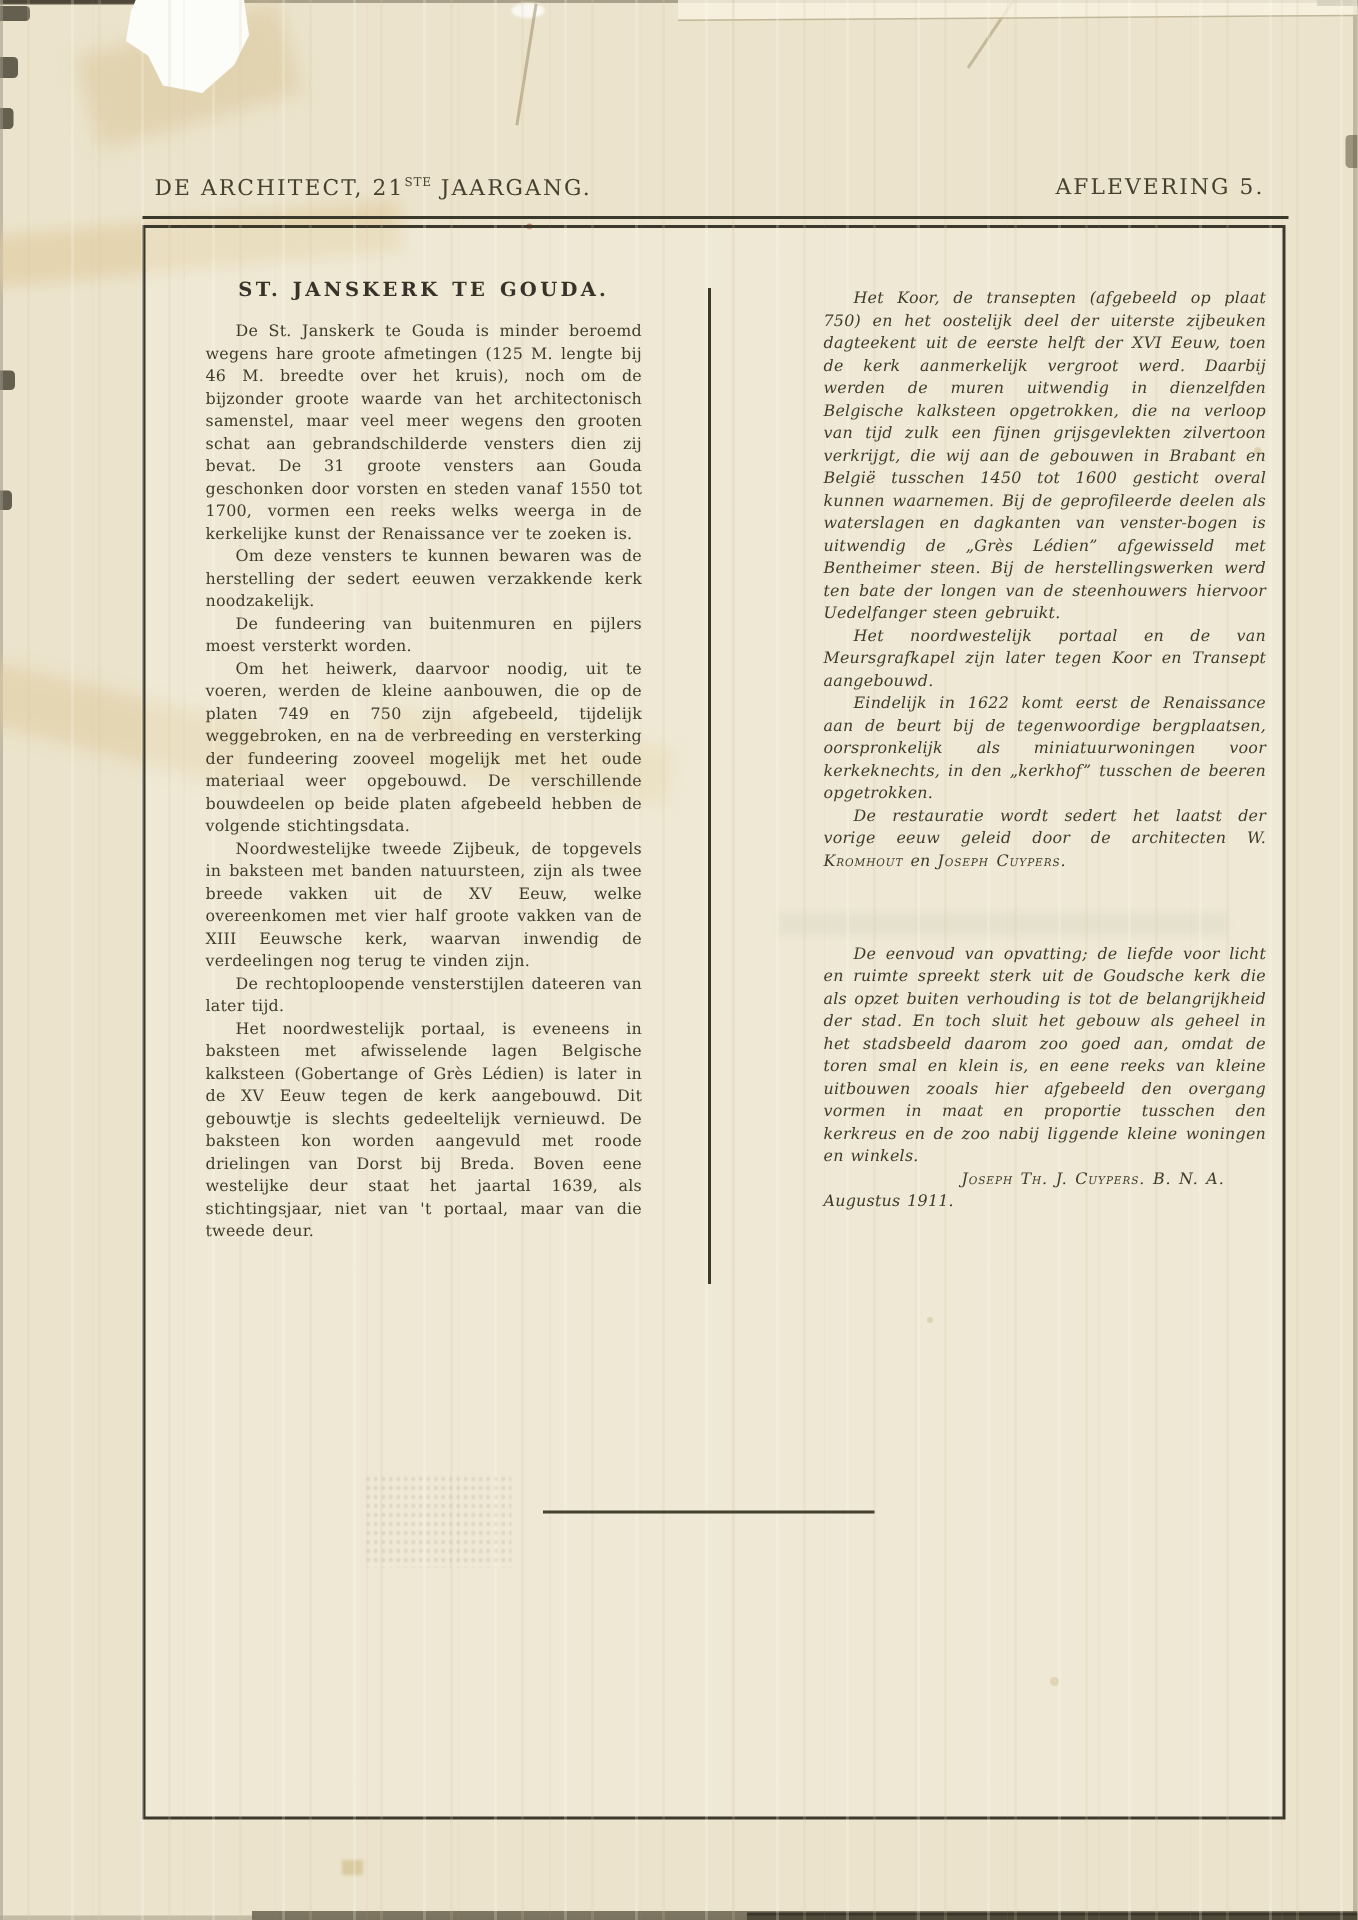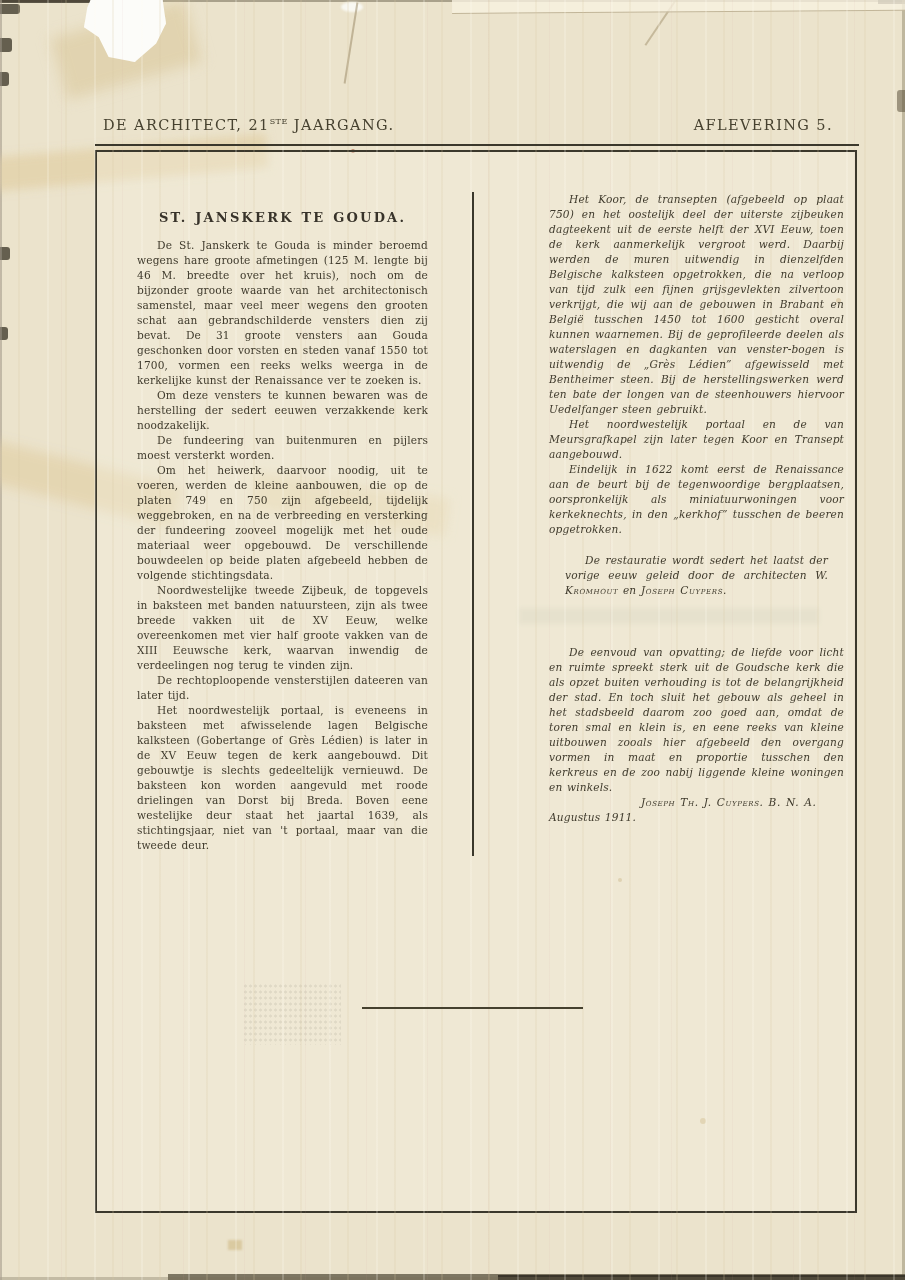--- a/index.html
+++ b/index.html
@@ -52,43 +52,43 @@
   .bottom-strip{left:168px;top:1274px;width:737px;height:6px;background:rgba(78,71,52,.7);}
   .bottom-strip-dark{left:498px;top:1275px;width:407px;height:5px;background:#3a352a;}
   .bottom-hairline{left:0;top:1277px;width:905px;height:3px;background:rgba(120,112,88,.35);}
 
   
   .running-head{
     position:absolute;top:117px;left:0;width:905px;height:22px;z-index:4;
     font-size:14.5px;letter-spacing:1.4px;color:#46412f;
   }
   .head-left{position:absolute;left:103px;top:0;white-space:nowrap;}
-  .head-right{position:absolute;right:72px;top:0;white-space:nowrap;}
+  .head-right{position:absolute;right:62px;top:0;white-space:nowrap;}
   .running-head sup{font-size:8px;letter-spacing:.5px;vertical-align:6px;}
   .head-rule{position:absolute;left:95px;top:144px;width:764px;height:2px;background:#3b382c;z-index:4;}
 
   
   .frame{
     position:absolute;left:95px;top:150px;width:758px;height:1059px;z-index:2;
     border:2px solid #3b382c;background:rgba(250,246,233,.3);
   }
   .column-divider{position:absolute;left:472px;top:192px;width:2px;height:664px;background:#3b382c;z-index:4;}
   .end-rule{position:absolute;left:362px;top:1007px;width:221px;height:2px;background:#45412f;z-index:4;}
 
   
   .col{position:absolute;z-index:5;font-size:10.6px;line-height:15px;letter-spacing:.15px;word-spacing:1.1px;text-align:justify;}
-  .col-left{left:137px;top:186px;width:291px;margin-top:24px;}
+  .col-left{left:137px;top:186px;width:291px;}
   .col-right{left:549px;top:192px;width:295px;font-style:italic;}
   .article-title{
     text-align:center;font-size:13px;letter-spacing:2.2px;color:#38332a;
     margin:0 0 13px 0;white-space:nowrap;text-indent:0;
   }
   .para{margin:0;text-indent:20px;}
   .para:first-child{}
-  .rich-para{margin:16px;text-indent:20px;}
+  .rich-para{margin:0;text-indent:20px;}
   .sc{font-variant:small-caps;letter-spacing:.6px;}
   .bottom-block{margin-top:47px;}
   .signature-line{margin:0;padding-left:92px;text-indent:0;text-align:left;white-space:nowrap;}
   .date-line{margin:0;text-indent:0;text-align:left;}
 </style>
 </head>
 <body>
 
 <div class="page">
 

